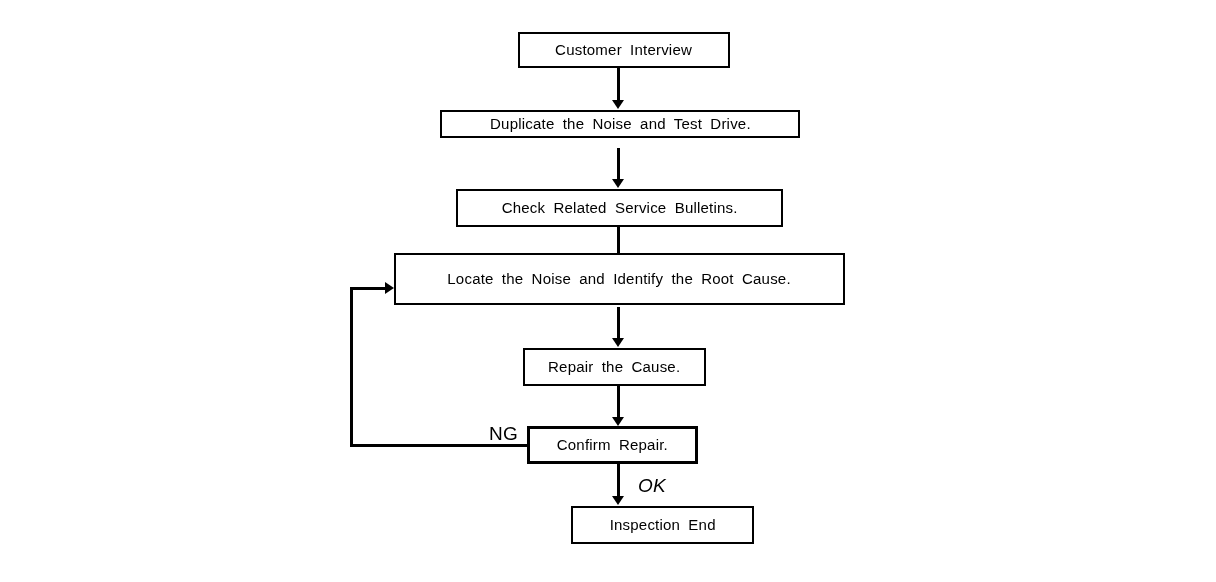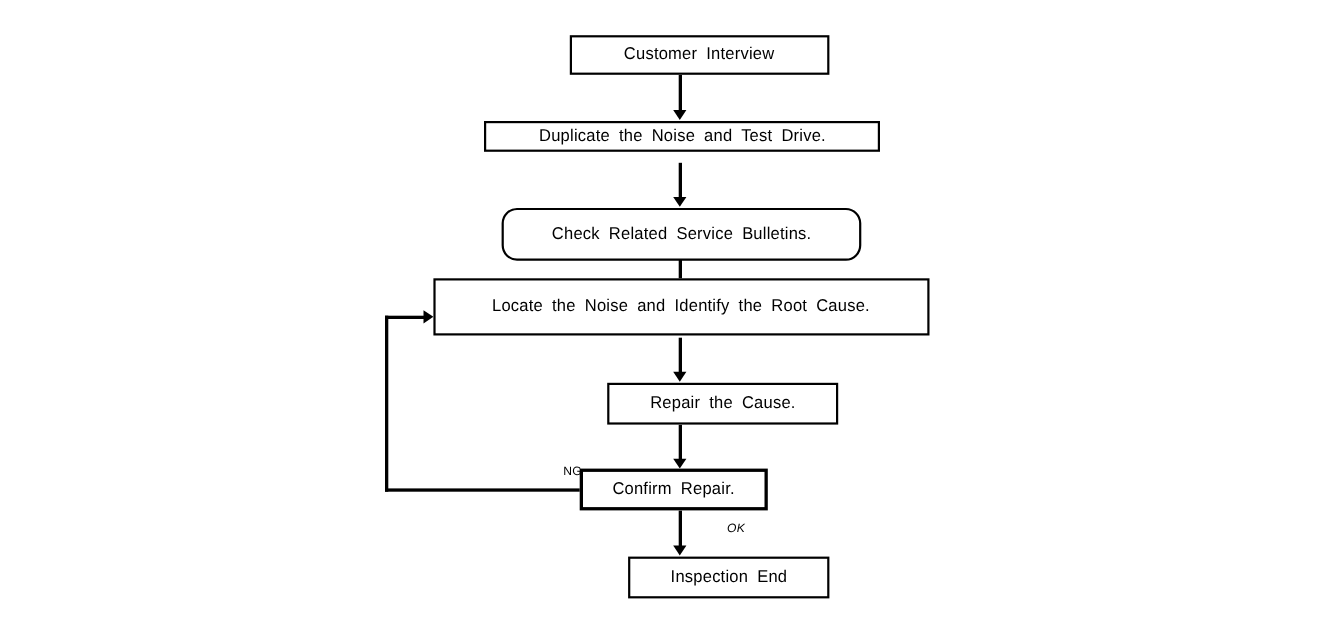--- a/index.html
+++ b/index.html
@@ -38,26 +38,25 @@
     word-spacing: 4px;
     white-space: nowrap;
     transform: scaleX(0.97);
   }
   .edge-line {
     position: absolute;
     background: #000000;
   }
   .edge-label {
     position: absolute;
-    font-size: 11px;
+    font-size: 19px;
     line-height: 1;
     color: #000000;
     letter-spacing: 0.3px;
     white-space: nowrap;
-    margin-left: 23px;
   }
   .arrow-down {
     position: absolute;
     width: 0;
     height: 0;
     border-left: 6px solid transparent;
     border-right: 6px solid transparent;
     border-top: 9px solid #000000;
   }
   .arrow-right {
@@ -90,37 +89,37 @@
   <div class="arrow-down" style="left:612px; top:417px;"></div>
 
   <div class="edge-line" style="left:617px; top:464px; width:3px; height:33px;"></div>
   <div class="arrow-down" style="left:612px; top:496px;"></div>
 
   <div class="edge-line" style="left:350px; top:444px; width:178px; height:3px;"></div>
   <div class="edge-line" style="left:350px; top:287px; width:3px; height:160px;"></div>
   <div class="edge-line" style="left:350px; top:287px; width:38px; height:3px;"></div>
   <div class="arrow-right" style="left:385px; top:282px;"></div>
 
-  <div class="node" style="left:518px; top:32px; width:236px; height:36px;">
+  <div class="node" style="left:518px; top:32px; width:212px; height:36px;">
     <span class="node-label">Customer Interview</span>
   </div>
 
   <div class="node" style="left:440px; top:110px; width:360px; height:28px;">
     <span class="node-label">Duplicate the Noise and Test Drive.</span>
   </div>
 
-  <div class="node" style="left:456px; top:189px; width:327px; height:48px;border-radius:14px;">
+  <div class="node" style="left:456px; top:189px; width:327px; height:38px;">
     <span class="node-label">Check Related Service Bulletins.</span>
   </div>
 
   <div class="node" style="left:394px; top:253px; width:451px; height:52px;">
     <span class="node-label">Locate the Noise and Identify the Root Cause.</span>
   </div>
 
-  <div class="node" style="left:552px; top:348px; width:210px; height:38px;">
+  <div class="node" style="left:523px; top:348px; width:183px; height:38px;">
     <span class="node-label">Repair the Cause.</span>
   </div>
 
   <div class="node emphasis" style="left:527px; top:426px; width:171px; height:38px;">
     <span class="node-label">Confirm Repair.</span>
   </div>
 
   <div class="node" style="left:527px; top:506px; width:183px; height:38px;margin-left:44px;">
     <span class="node-label">Inspection End</span>
   </div>

